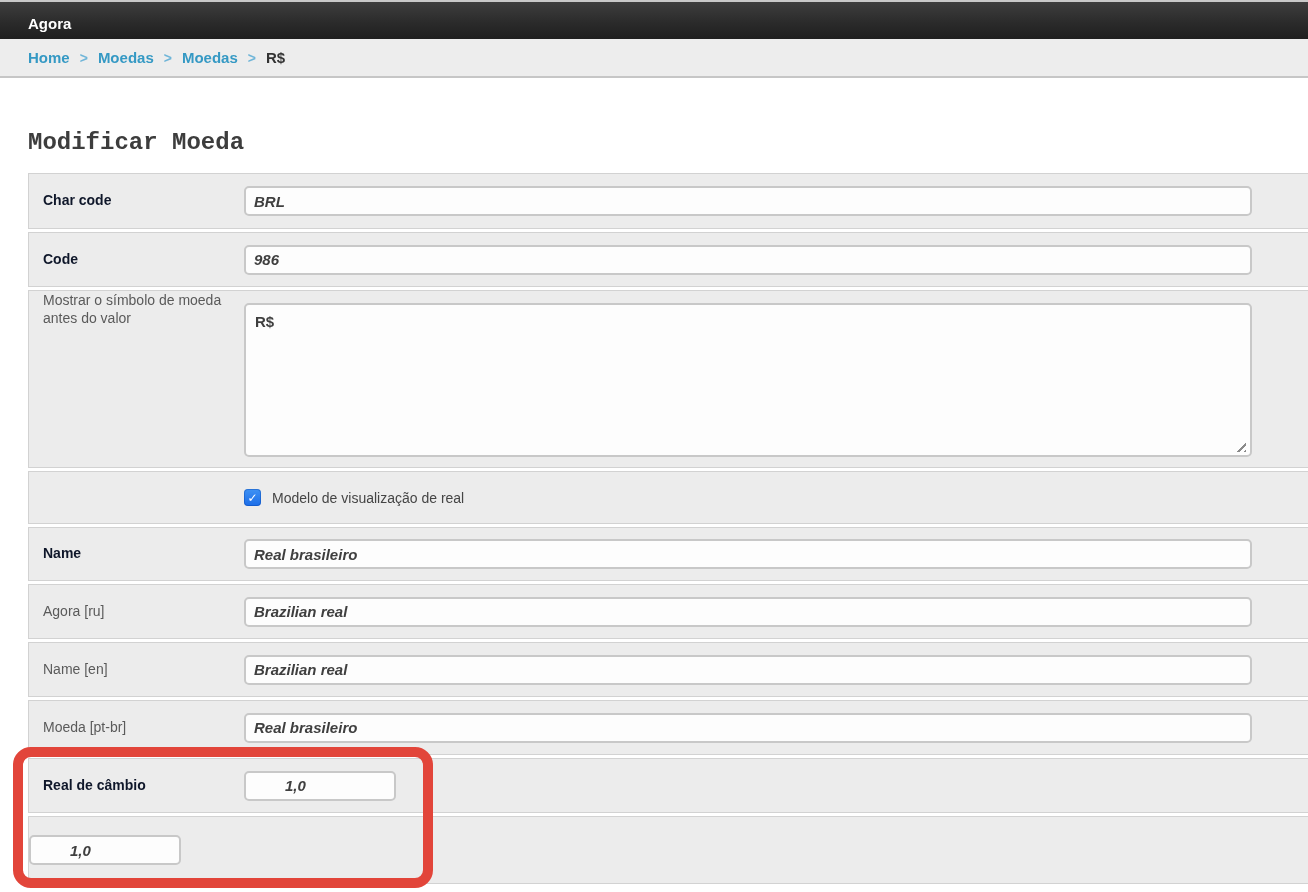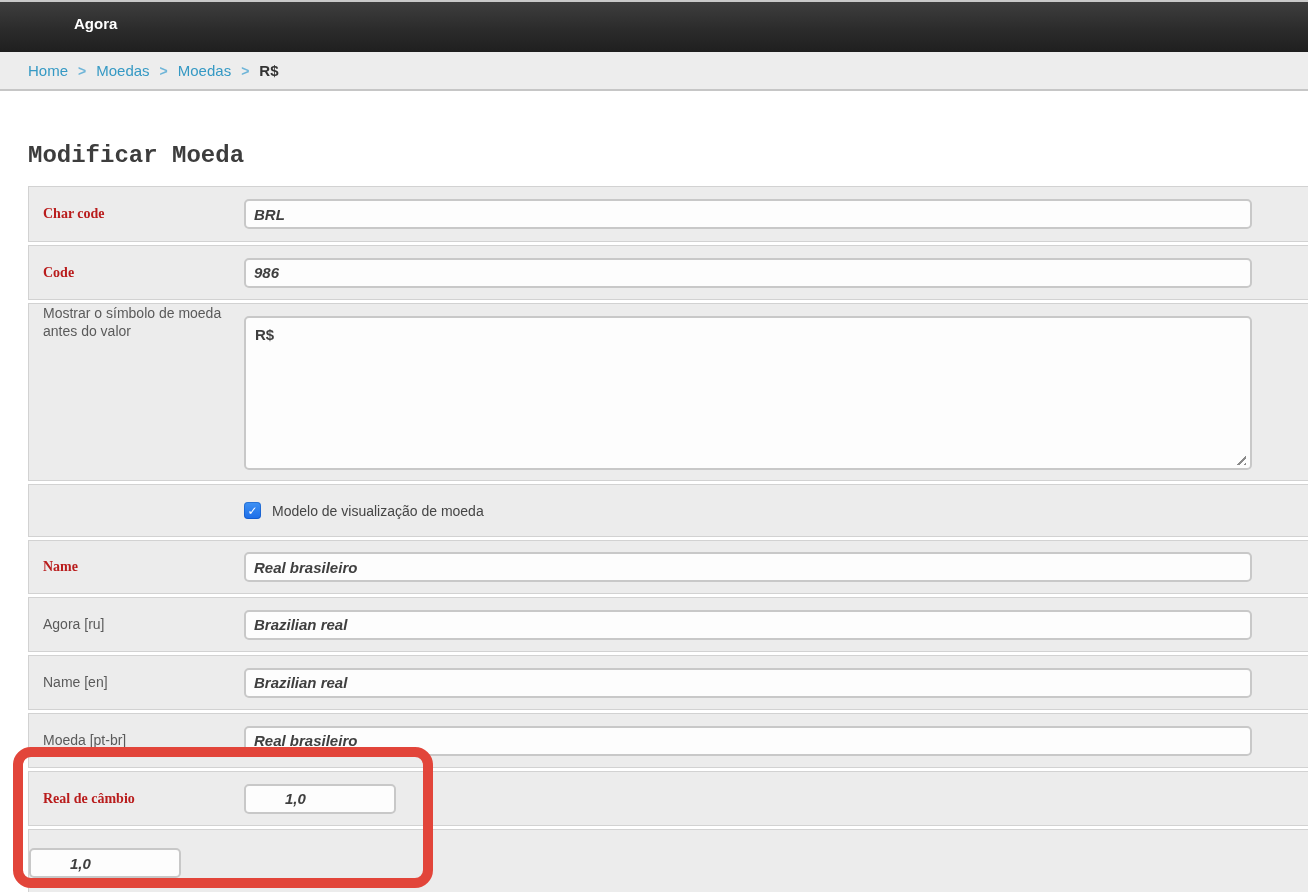--- a/index.html
+++ b/index.html
@@ -1,45 +1,45 @@
 <!DOCTYPE html>
 <html><head>
 <meta charset="utf-8">
 <style>
   * { margin:0; padding:0; box-sizing:border-box; }
   html,body { width:1308px; height:892px; background:#ffffff; overflow:hidden;
     font-family:"Liberation Sans","DejaVu Sans",sans-serif; }
 
   
-  .topbar { height:52px; border-top:2px solid #c9c9c9;
-    background:linear-gradient(180deg,#3e3e3e 0%,#2b2b2b 55%,#1f1f1f 100%);padding-left:46px; }
+  .topbar { height:39px; border-top:2px solid #c9c9c9;
+    background:linear-gradient(180deg,#3e3e3e 0%,#2b2b2b 55%,#1f1f1f 100%); }
   .topbar .app-name { display:inline-block; padding-left:28px; line-height:43px;
     color:#ffffff; font-size:15px; font-weight:bold; }
 
   
   .breadcrumb { height:39px; background:#ededed; border-bottom:2px solid #c6c6c6;
     display:flex; align-items:center; padding-left:28px; }
-  .crumb-link { color:#3599c4; font-size:15px; font-weight:normal; text-decoration:none; cursor:pointer; }
+  .crumb-link { color:#3599c4; font-size:15px; font-weight:bold; text-decoration:none; cursor:pointer; }
   .crumb-sep { color:#6fb5d8; font-size:14px; font-weight:bold; margin:0 10px; }
   .crumb-current { color:#333333; font-size:15px; font-weight:bold; }
 
   
   .main { padding:51px 0 0 28px; }
   .page-title { font-size:24px; font-weight:bold; color:#3d3d3d; margin-bottom:17px;font-family:Liberation Mono, monospace; }
 
   
   .form-box { width:1392px; }
   .row { display:flex; align-items:center; background:#ececec;
     border:1px solid #d2d2d2; margin-bottom:3px; }
   .rh56{height:56px} .rh55{height:55px} .rh53{height:53px} .rh54{height:54px}
   .rh178{height:178px} .rh68{height:68px}
   .row.top { align-items:flex-start; }
   .lbl { width:200px; padding-left:14px; margin-right:15px; flex-shrink:0;
     font-size:14px; color:#5a5a5a; line-height:1.25; }
-  .lbl.bold { font-weight:bold; color:#b91c1c;font-family:Liberation Serif, serif; }
+  .lbl.bold { font-weight:bold; color:#0f172a; }
   .row.top .lbl { padding-top:1px; }
 
   .inp { height:30px; border:2px solid #c8c8c8; border-radius:5px; background:#fdfdfd;
     font-family:"Liberation Sans","DejaVu Sans",sans-serif;
     font-size:15px; font-weight:bold; color:#3f3f3f; padding:0 8px; outline:none;font-style:italic; }
   .inp.full { width:1008px; }
   .inp.small { width:152px;padding-left:39px; }
 
   .ta-wrap { position:relative; margin-top:12px; }
   textarea.ta { width:1008px; height:154px; border:2px solid #c8c8c8; border-radius:5px;
@@ -101,21 +101,21 @@
         <div class="resize-handle"></div>
       </div>
     </div>
 
     <div class="row rh53">
       <div class="lbl"></div>
       <div class="check-wrap">
         <span class="checkbox" aria-checked="true">
           <span class="mark">✓</span>
         </span>
-        <span class="check-label">Modelo de visualização de moeda</span>
+        <span class="check-label">Modelo de visualização de real</span>
       </div>
     </div>
 
     <div class="row rh54">
       <div class="lbl bold">Name</div>
       <input type="text" class="inp full" value="Real brasileiro" style="">
     </div>
 
     <div class="row rh55">
       <div class="lbl">Agora [ru]</div>

